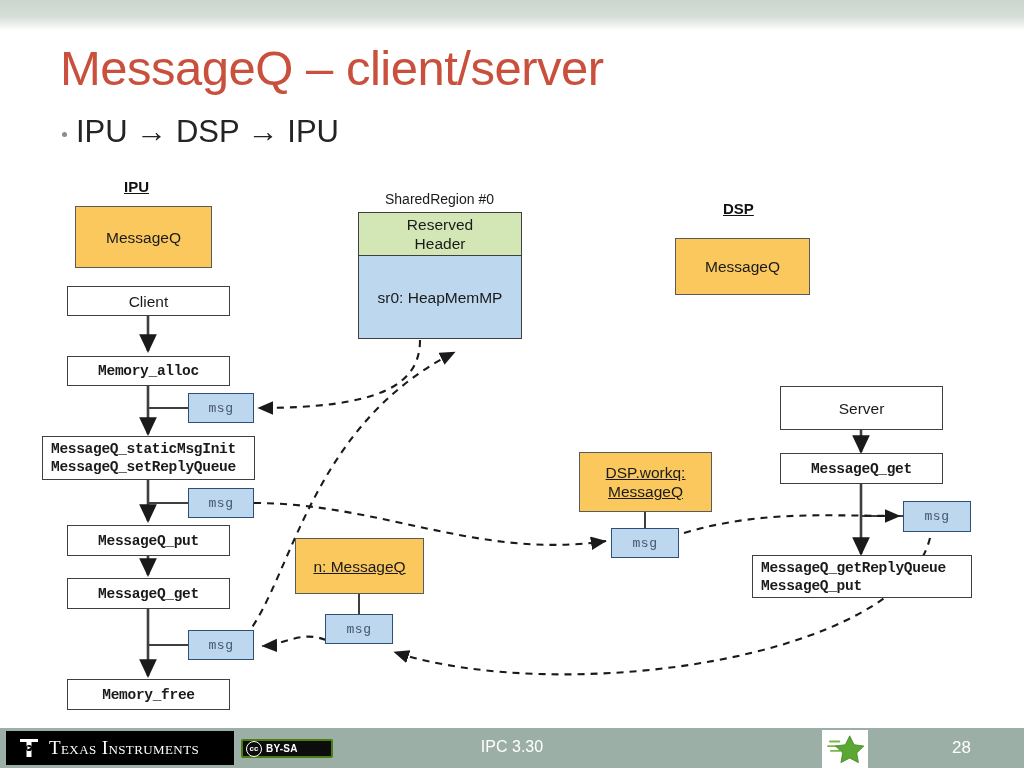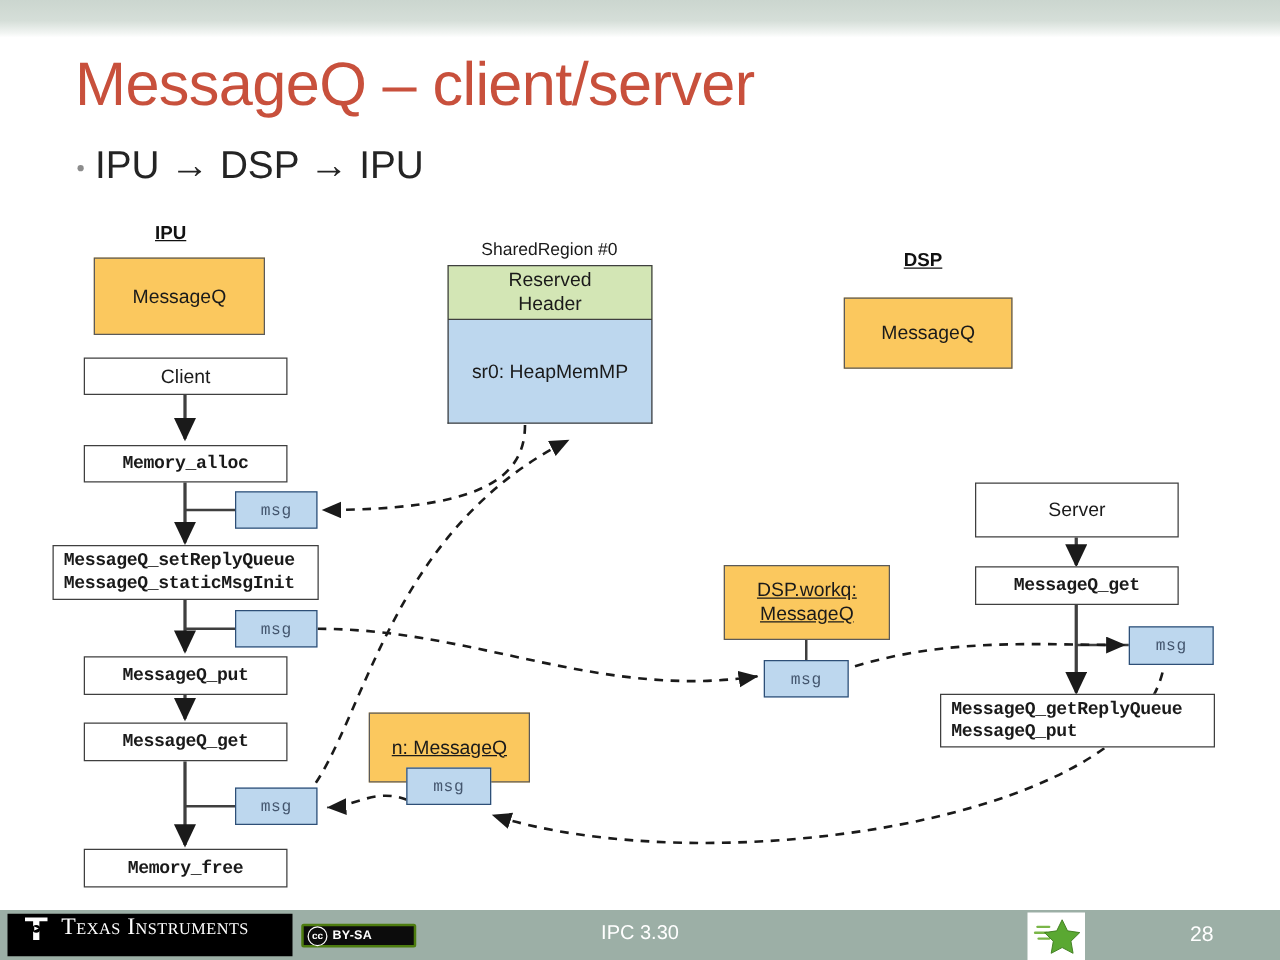--- a/index.html
+++ b/index.html
@@ -145,21 +145,21 @@
     left: 0; top: 728px;
     width: 1024px; height: 40px;
     background: #9cafa6;
   }
   .ti-logo {
     position: absolute;
     left: 6px; top: 731px;
     width: 228px; height: 34px;
     background: #000000;
     display: flex;
-    align-items: flex-start;
+    align-items: center;
     gap: 7px;
     padding-left: 10px;
     box-sizing: border-box;
   }
   .ti-mark {
     width: 26px; height: 24px;
     position: relative;
     flex: none;
   }
   .ti-name {
@@ -295,22 +295,22 @@
 
   <div class="node box-white" style="left:67px; top:356px; width:163px; height:30px;">
     <span class="mono">Memory_alloc</span>
   </div>
 
   <div class="node box-blue" style="left:188px; top:393px; width:66px; height:30px;">
     <span class="msg-label">msg</span>
   </div>
 
   <div class="node box-white" style="left:42px; top:436px; width:213px; height:44px;">
+    <span class="mono" style="text-align:left; width:100%; padding-left:8px; box-sizing:border-box;">MessageQ_staticMsgInit</span>
     <span class="mono" style="text-align:left; width:100%; padding-left:8px; box-sizing:border-box;">MessageQ_setReplyQueue</span>
-    <span class="mono" style="text-align:left; width:100%; padding-left:8px; box-sizing:border-box;">MessageQ_staticMsgInit</span>
   </div>
 
   <div class="node box-blue" style="left:188px; top:488px; width:66px; height:30px;">
     <span class="msg-label">msg</span>
   </div>
 
   <div class="node box-white" style="left:67px; top:525px; width:163px; height:31px;">
     <span class="mono">MessageQ_put</span>
   </div>
 
@@ -338,21 +338,21 @@
   </div>
 
   <div class="node box-orange" style="left:579px; top:452px; width:133px; height:60px;">
     <span class="sans uline">DSP.workq:</span>
     <span class="sans uline">MessageQ</span>
   </div>
   <div class="node box-blue" style="left:611px; top:528px; width:68px; height:30px;">
     <span class="msg-label">msg</span>
   </div>
 
-  <div class="node box-orange" style="left:295px; top:538px; width:129px; height:56px;margin-top:32px;">
+  <div class="node box-orange" style="left:295px; top:538px; width:129px; height:56px;">
     <span class="sans uline">n: MessageQ</span>
   </div>
   <div class="node box-blue" style="left:325px; top:614px; width:68px; height:30px;">
     <span class="msg-label">msg</span>
   </div>
 
   <div class="col-heading" style="left:723px; top:200px;">DSP</div>
 
   <div class="node box-orange" style="left:675px; top:238px; width:135px; height:57px;">
     <span class="sans">MessageQ</span>

